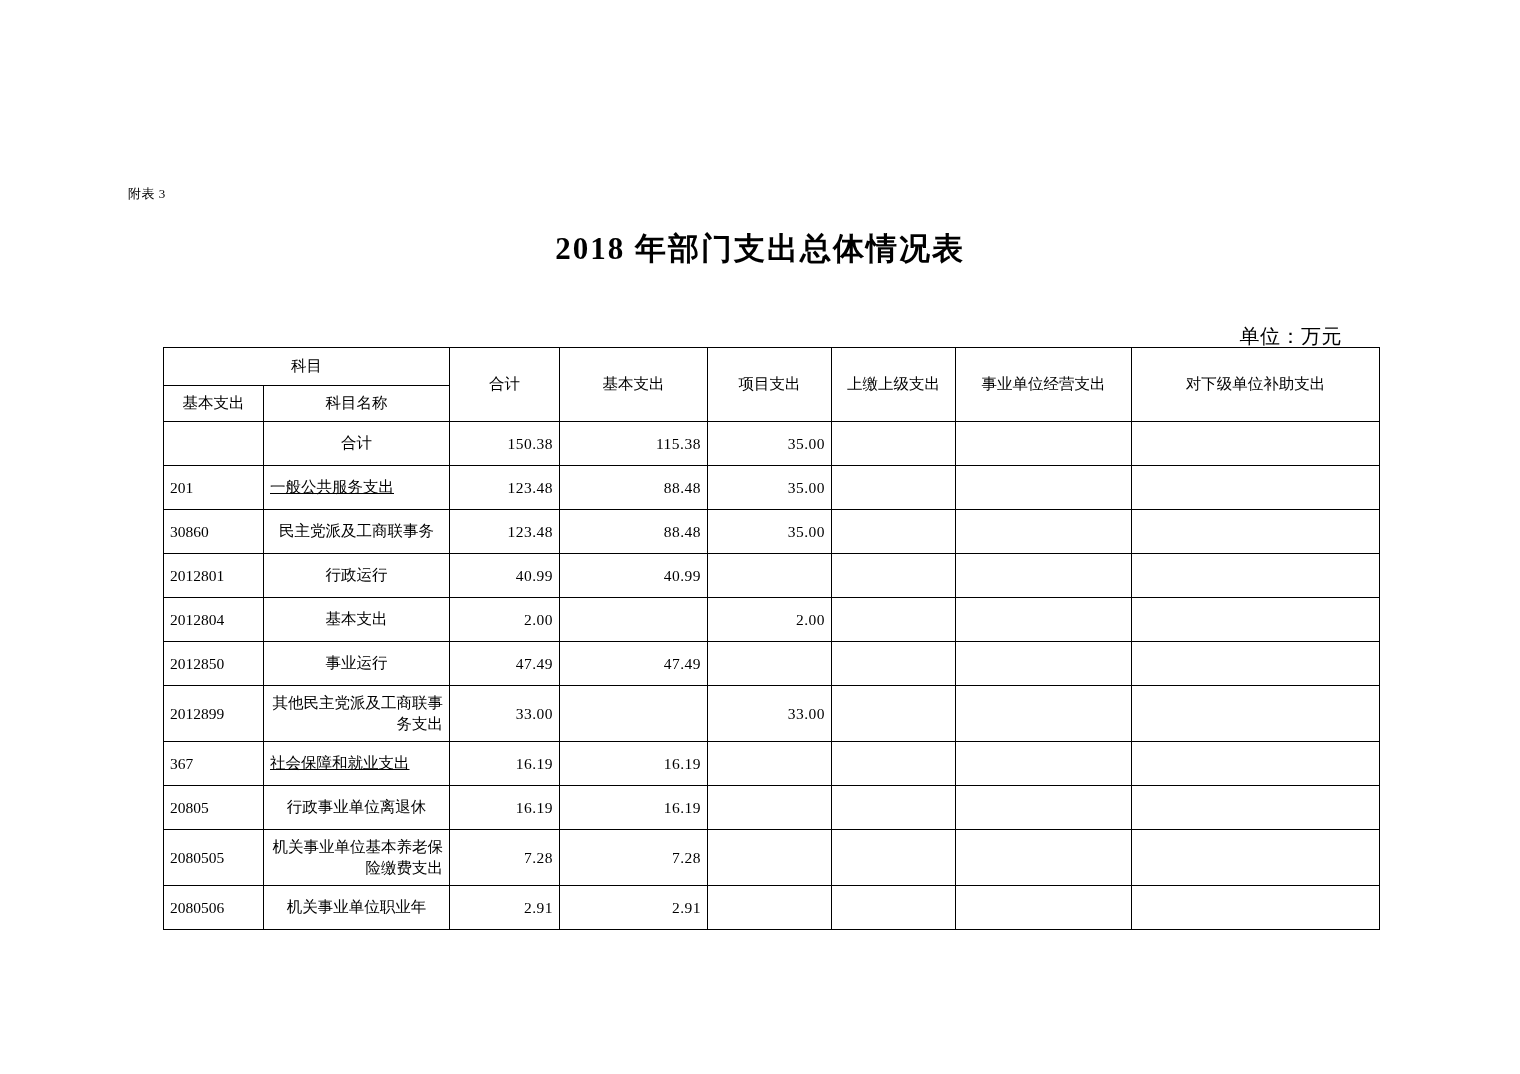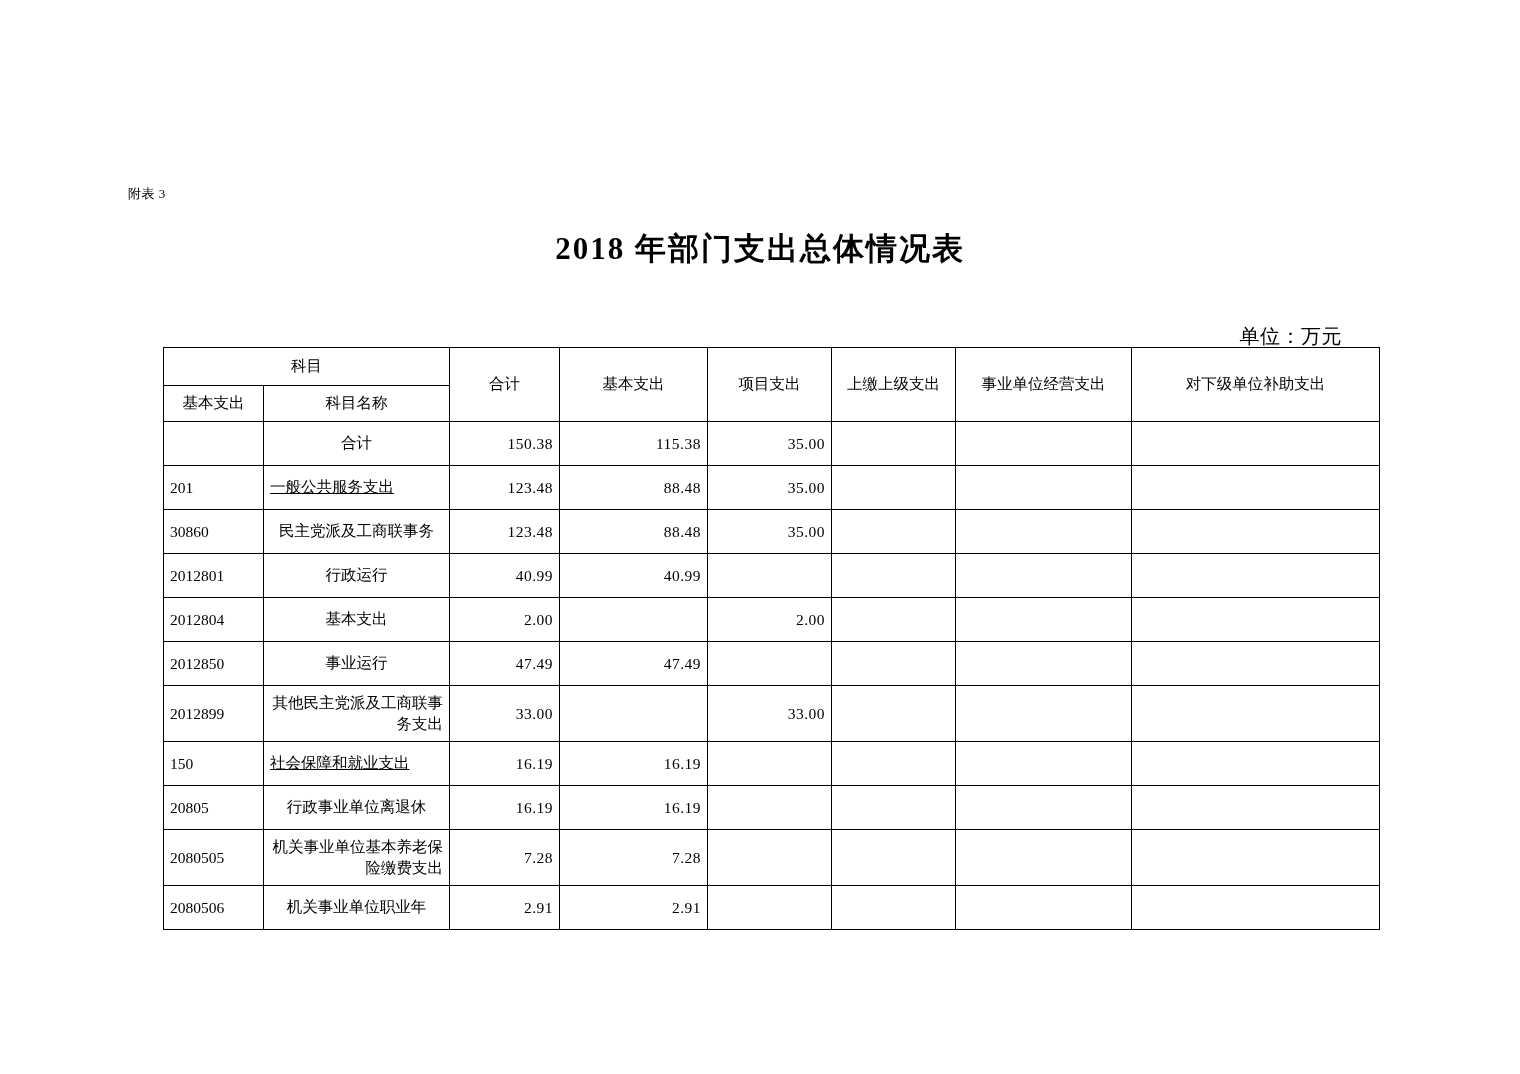--- a/index.html
+++ b/index.html
@@ -186,21 +186,21 @@
           <td class="code-cell ind2">2012899</td>
           <td class="nm-wrap">其他民主党派及工商联事务支出</td>
           <td class="cell-num">33.00</td>
           <td class="cell-num"></td>
           <td class="cell-num">33.00</td>
           <td class="cell-num"></td>
           <td class="cell-num"></td>
           <td class="cell-num"></td>
         </tr>
         <tr class="data-row">
-          <td class="code-cell ind0">150</td>
+          <td class="code-cell ind0">367</td>
           <td class="h-left">社会保障和就业支出</td>
           <td class="cell-num">16.19</td>
           <td class="cell-num">16.19</td>
           <td class="cell-num"></td>
           <td class="cell-num"></td>
           <td class="cell-num"></td>
           <td class="cell-num"></td>
         </tr>
         <tr class="data-row">
           <td class="code-cell ind1">20805</td>

